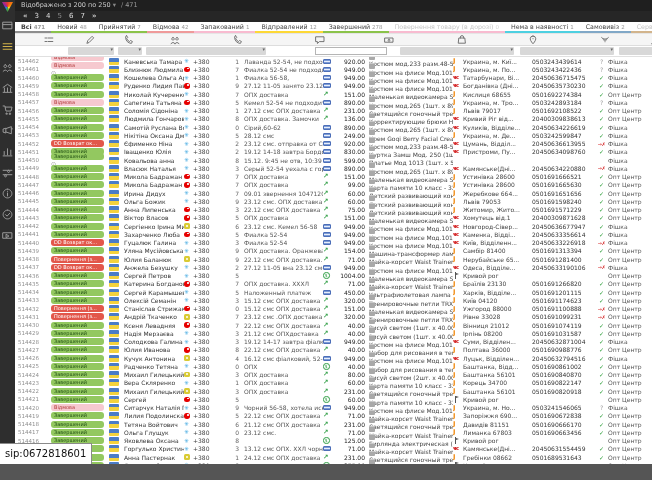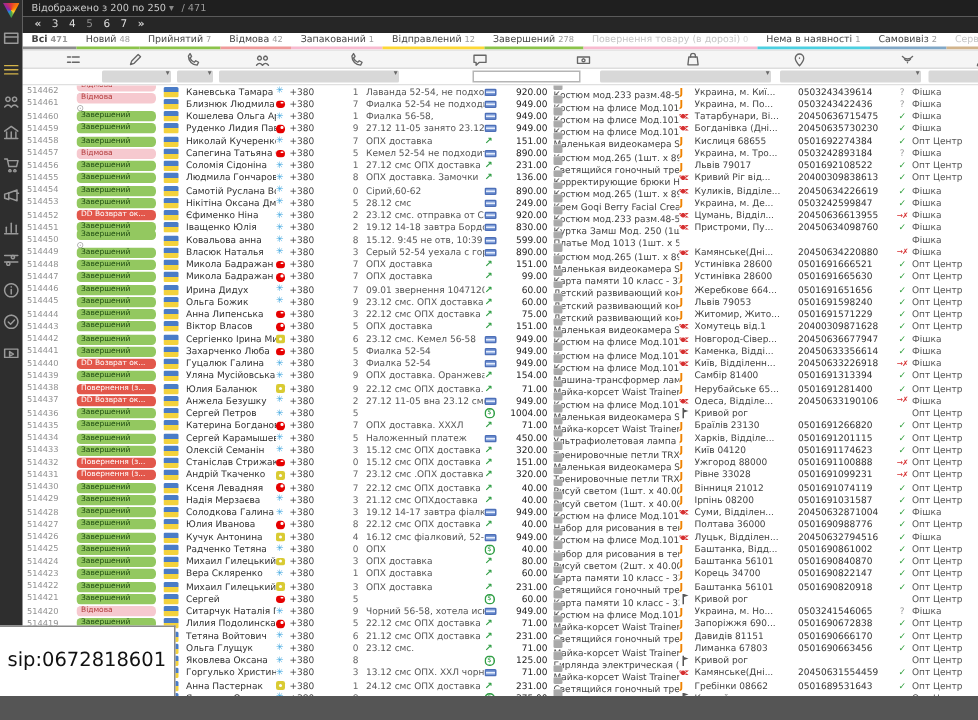--- a/index.html
+++ b/index.html
@@ -88,21 +88,21 @@
                      border-top:1.5px solid transparent;border-bottom:1.5px solid transparent;}
   .c-loc{width:69px;color:#444;}
   .c-ttn{width:63px;color:#333;}
   .c-tst{width:13px;text-align:center;}
   .tst.ok{color:#2e9e3a;font-weight:bold;}
   .tst.question{color:#999;}
   .tst.return{color:#d63031;font-size:5px;letter-spacing:-0.5px;}
   .c-src{flex:1 1 auto;color:#555;overflow:hidden;}
   
   #statusbar{position:absolute;left:0;bottom:0;height:12px;background:#fff;border:1px solid #8a8a8a;
-             border-left:none;border-bottom:none;font-size:13px;line-height:11px;padding:17px 5px;color:#111;z-index:9;}
+             border-left:none;border-bottom:none;font-size:10px;line-height:11px;padding:4px 5px;color:#111;z-index:9;}
 </style>
 </head>
 <body>
 
 <div id="app">
   <div id="sidebar">
     <div id="logo"></div>
 
   <span class="sbi">
         <svg viewBox="0 0 10 10">

